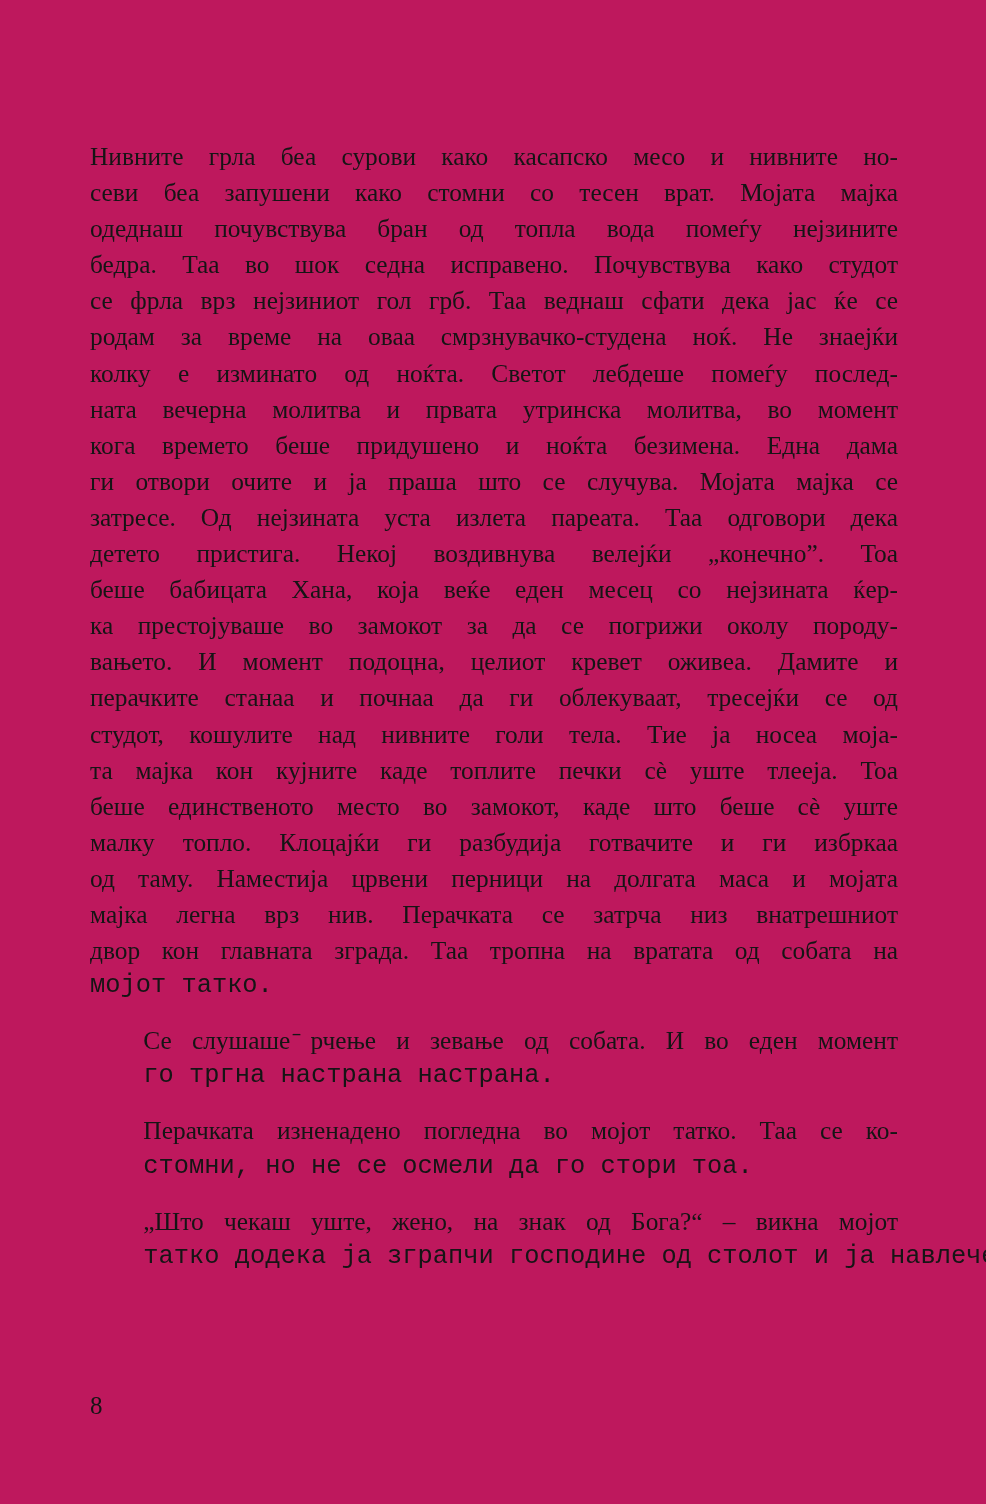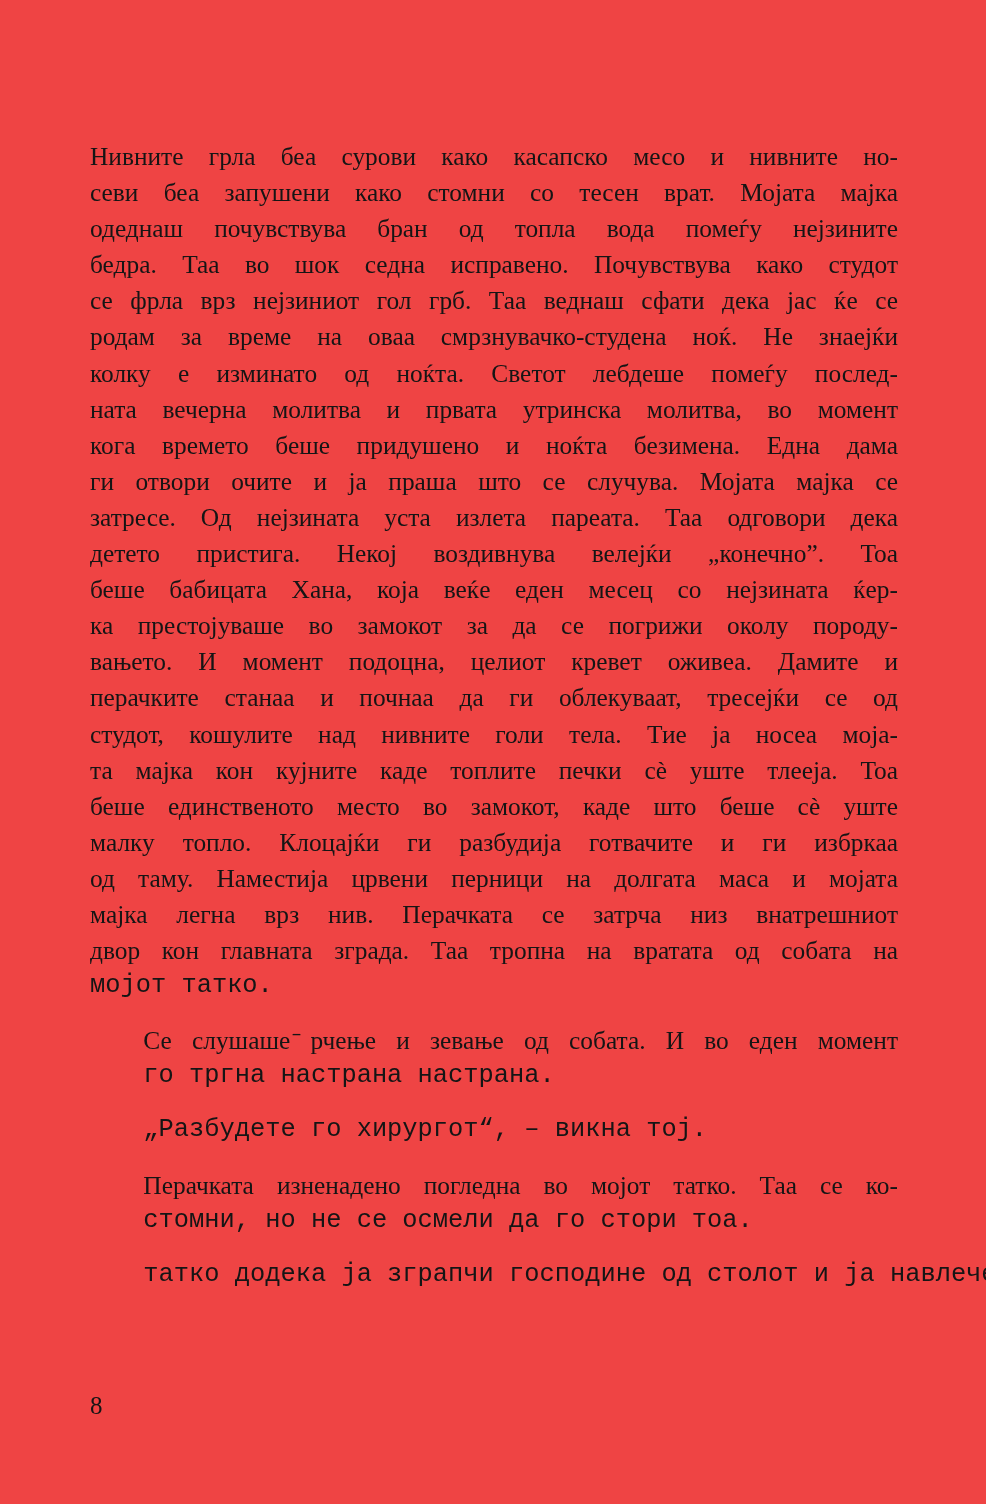--- a/index.html
+++ b/index.html
@@ -62,25 +62,24 @@
     top: 1393px;
     font-family: "Liberation Serif", "DejaVu Serif", serif;
     font-size: 25px;
     color: #151515;
     line-height: 1;
   }
 </style>
 </head>
 <body style="background: rgb(255, 255, 255);">
 
-<div class="page" style="background: #ef4444;">
+<div class="page" style="background: #be185d;">
 
   <div class="text-block" id="text-body">
       <p class="para" style="color: rgb(21, 21, 21);"><span class="ln">Нивните грла беа сурови како касапско месо и нивните но-</span><span class="ln">севи беа запушени како стомни со тесен врат. Мојата мајка</span><span class="ln">одеднаш почувствува бран од топла вода помеѓу нејзините</span><span class="ln">бедра. Таа во шок седна исправено. Почувствува како студот</span><span class="ln">се фрла врз нејзиниот гол грб. Таа веднаш сфати дека јас ќе се</span><span class="ln">родам за време на оваа смрзнувачко-студена ноќ. Не знаејќи</span><span class="ln">колку е изминато од ноќта. Светот лебдеше помеѓу послед-</span><span class="ln">ната вечерна молитва и првата утринска молитва, во момент</span><span class="ln">кога времето беше придушено и ноќта безимена. Една дама</span><span class="ln">ги отвори очите и ја праша што се случува. Мојата мајка се</span><span class="ln">затресе. Од нејзината уста излета пареата. Таа одговори дека</span><span class="ln">детето пристига. Некој воздивнува велејќи „конечно”. Тоа</span><span class="ln">беше бабицата Хана, која веќе еден месец со нејзината ќер-</span><span class="ln">ка престојуваше во замокот за да се погрижи околу породу-</span><span class="ln">вањето. И момент подоцна, целиот кревет оживеа. Дамите и</span><span class="ln">перачките станаа и почнаа да ги облекуваат, тресејќи се од</span><span class="ln">студот, кошулите над нивните голи тела. Тие ја носеа моја-</span><span class="ln">та мајка кон кујните каде топлите печки сè уште тлееја. Тоа</span><span class="ln">беше единственото место во замокот, каде што беше сè уште</span><span class="ln">малку топло. Клоцајќи ги разбудија готвачите и ги избркаа</span><span class="ln">од таму. Наместија црвени перници на долгата маса и мојата</span><span class="ln">мајка легна врз нив. Перачката се затрча низ внатрешниот</span><span class="ln">двор кон главната зграда. Таа тропна на вратата од собата на</span><span class="ln last">мојот татко.</span></p>
       <p class="para indent gap" style="color: rgb(21, 21, 21);"><span class="ln">Се слушаше ̄рчење и зевање од собата. И во еден момент</span><span class="ln last">го тргна настрана настрана.</span></p>
-      <p class="para indent gap" style="color: rgb(21, 21, 21);"><span class="ln last">„Разбудете го хирургот“, – викна тој.</span></p>
       <p class="para indent gap" style="color: rgb(21, 21, 21);"><span class="ln">Перачката изненадено погледна во мојот татко. Таа се ко-</span><span class="ln last">стомни, но не се осмели да го стори тоа.</span></p>
-      <p class="para indent gap" style="color: rgb(21, 21, 21);"><span class="ln last">татко додека ја зграпчи господине од столот и ја навлече над</span></p>
+      <p class="para indent gap" style="color: rgb(21, 21, 21);"><span class="ln">„Што чекаш уште, жено, на знак од Бога?“ – викна мојот</span><span class="ln last">татко додека ја зграпчи господине од столот и ја навлече над</span></p>
     </div>
 
   <div class="page-number" style="color: rgb(21, 21, 21);">8</div>
 
 </div>
 
 </body></html>

